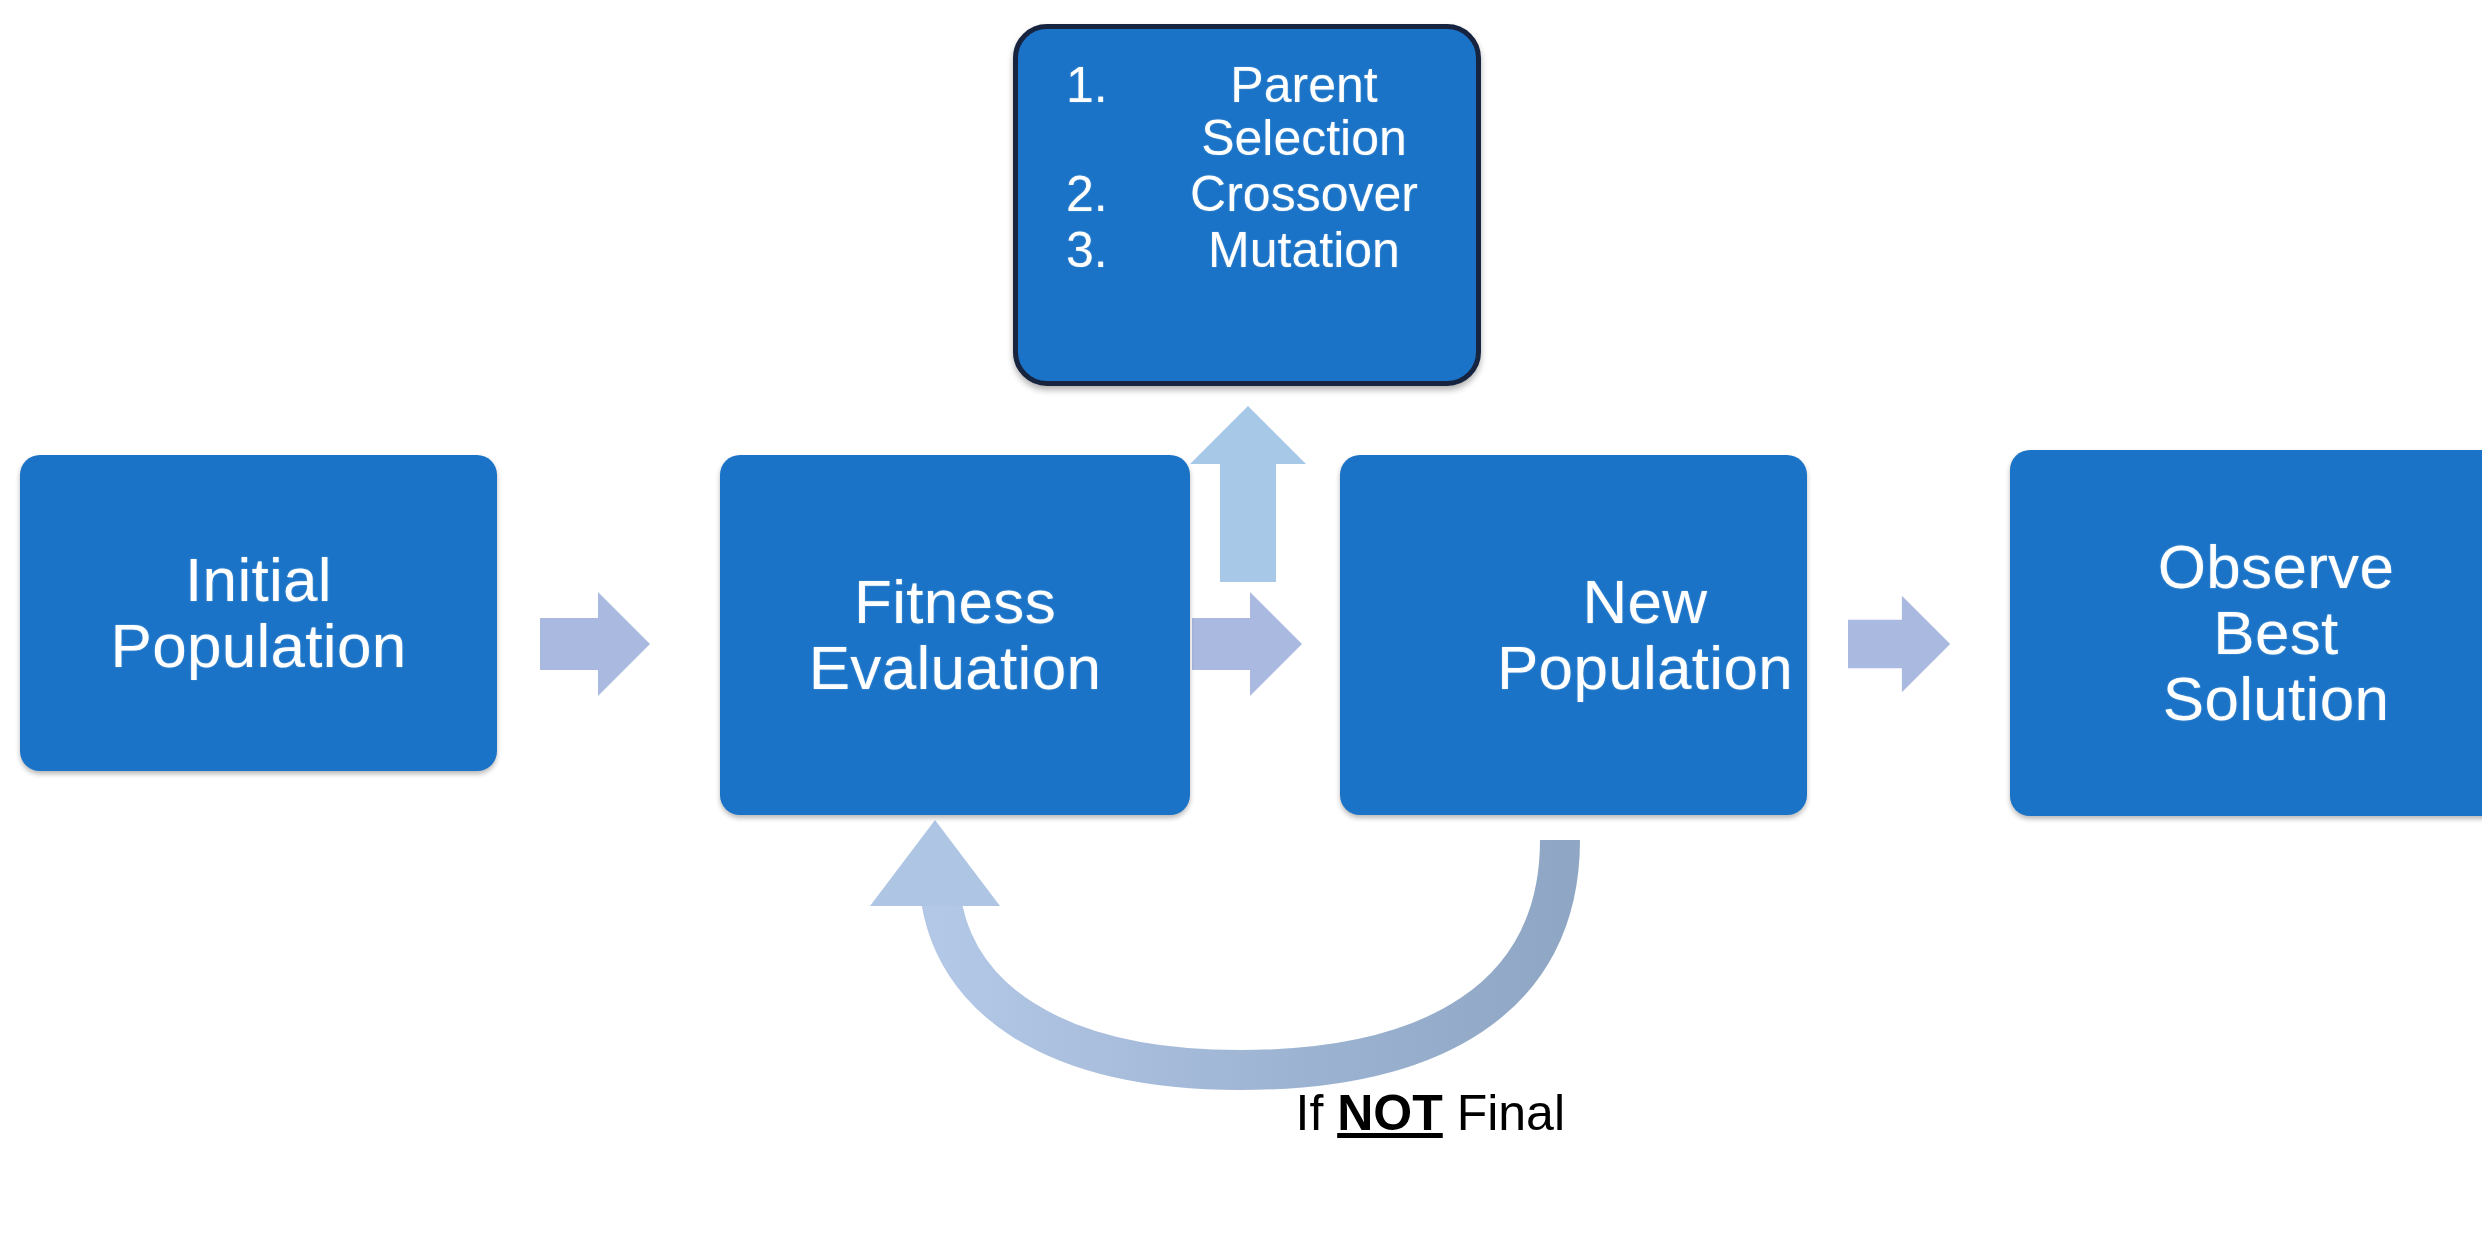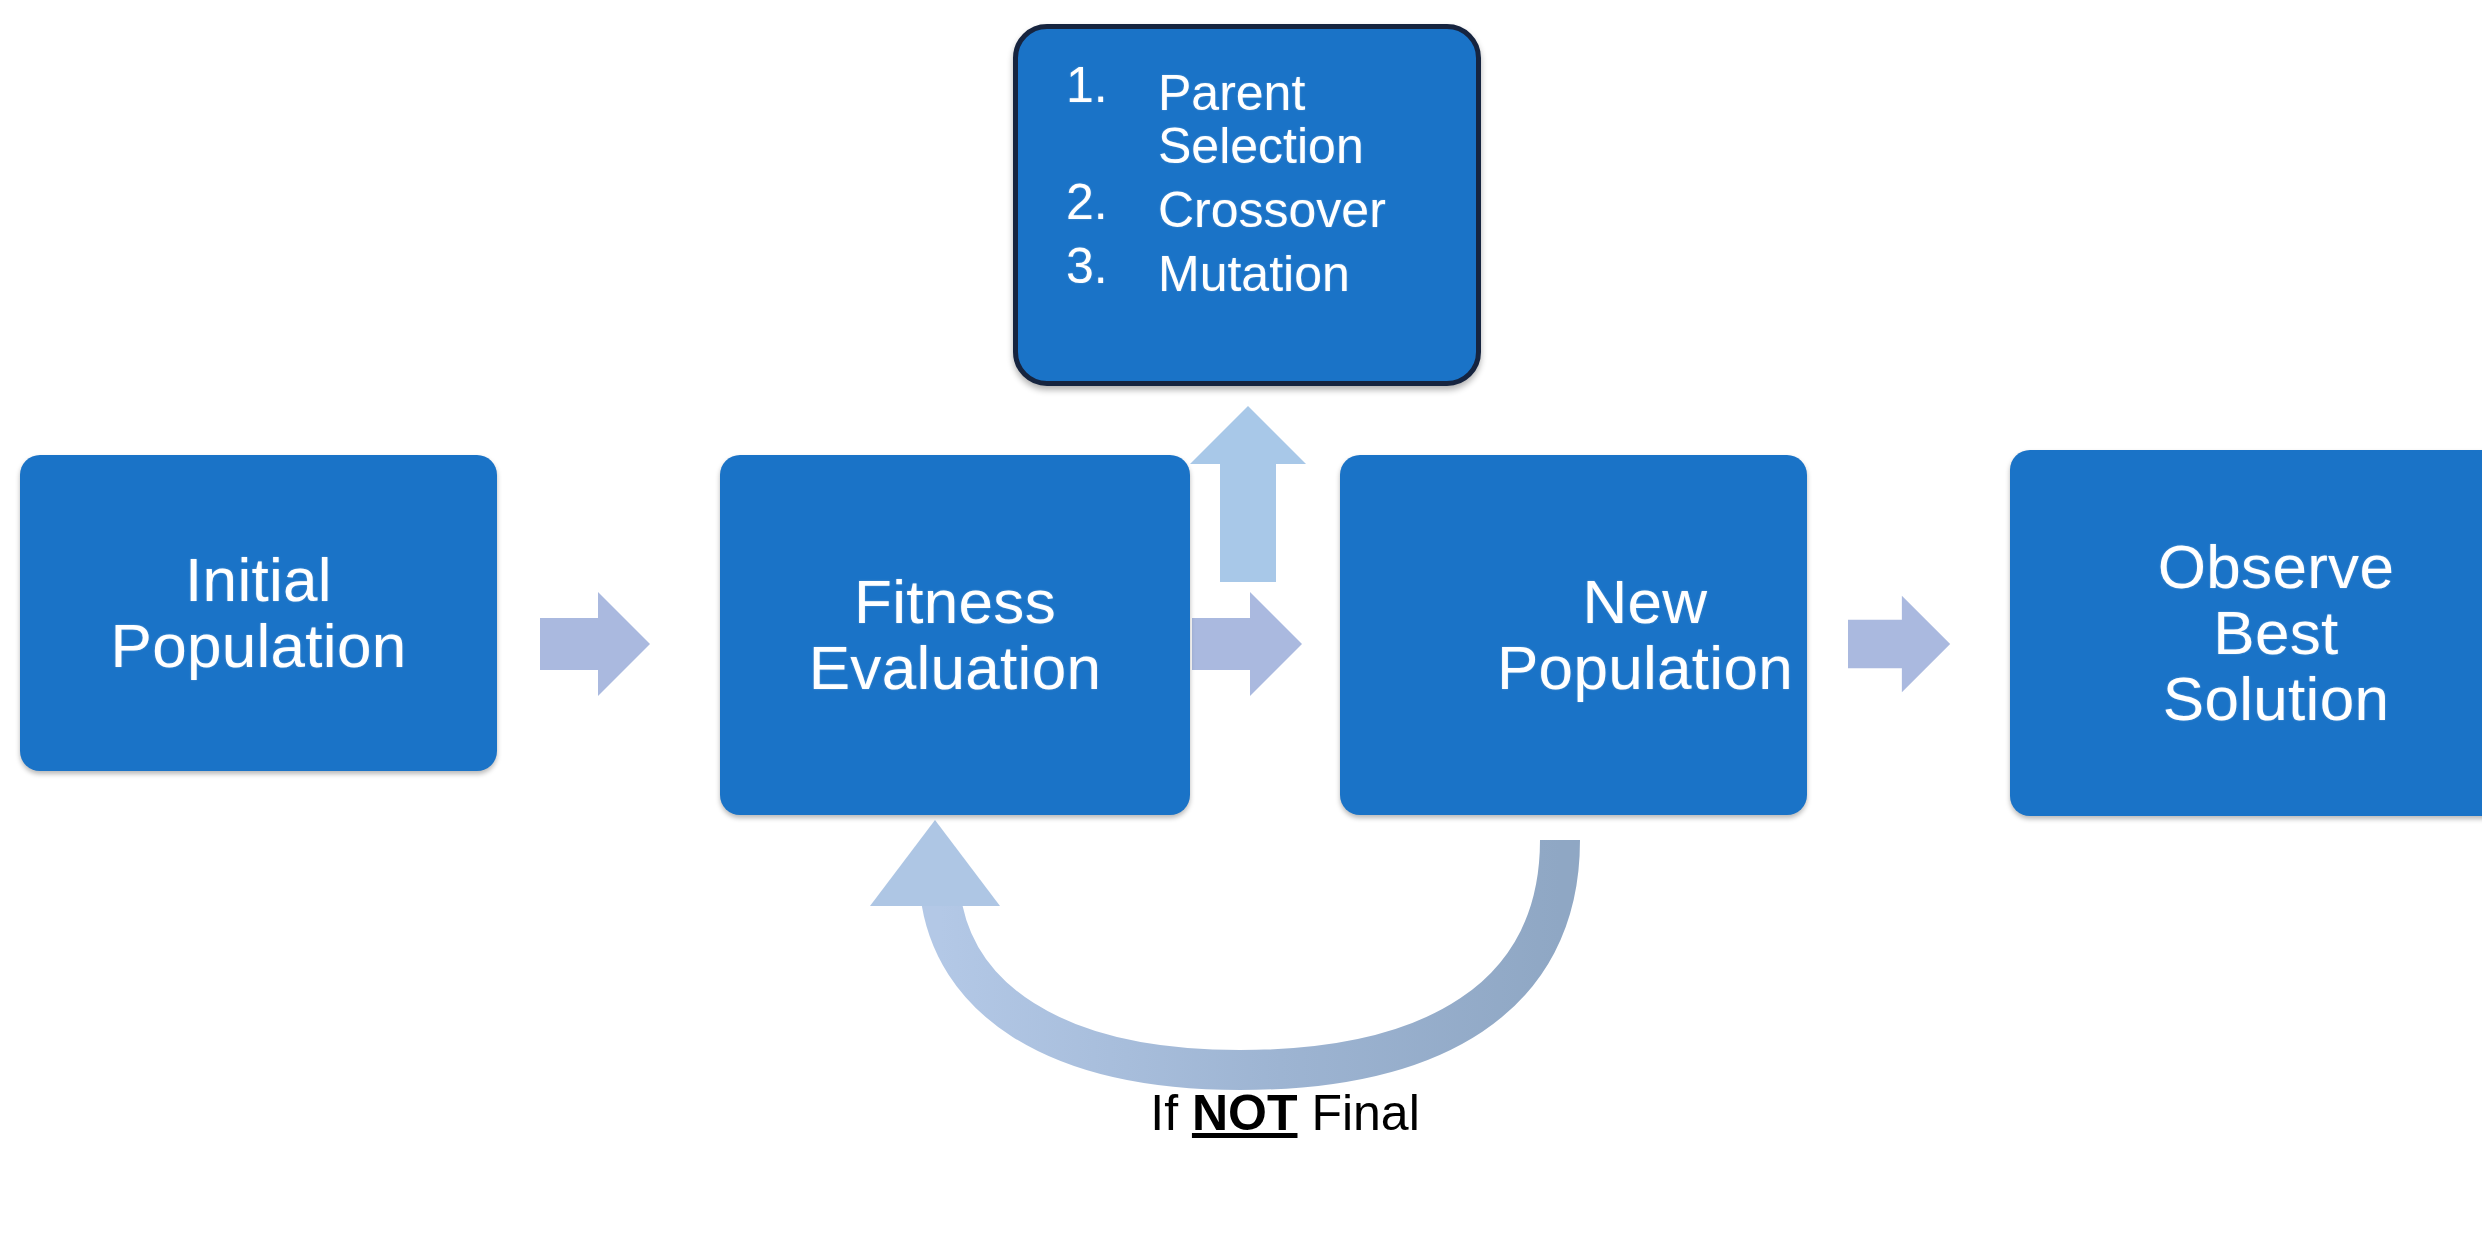--- a/index.html
+++ b/index.html
@@ -70,37 +70,36 @@
     margin-bottom: 3px;
     text-shadow: 0 0 2px rgba(255,255,255,0.3);
   }
   .op-num {
     width: 92px;
     flex: 0 0 92px;
     text-align: left;
   }
   .op-label {
     flex: 1 1 auto;
-    text-align: left;
+    text-align: center;
     padding-right: 26px;
-    margin-top: 8px;
   }
   .arrow-up {
     position: absolute;
     background: #a8c8e8;
   }
   svg.arrow-svg { position: absolute; display: block; overflow: visible; }
 
   
   #loop-caption {
     position: absolute;
     left: 1005px;
     top: 1085px;
     width: 560px;
-    text-align: center;
+    text-align: right;
     color: #000000;
     font-size: 50px;
     line-height: 1.12;
   }
   #loop-caption .cap-line { display: block; }
   #loop-caption .cap-strong {
     font-weight: bold;
     text-decoration: underline;
   }
 </style>

